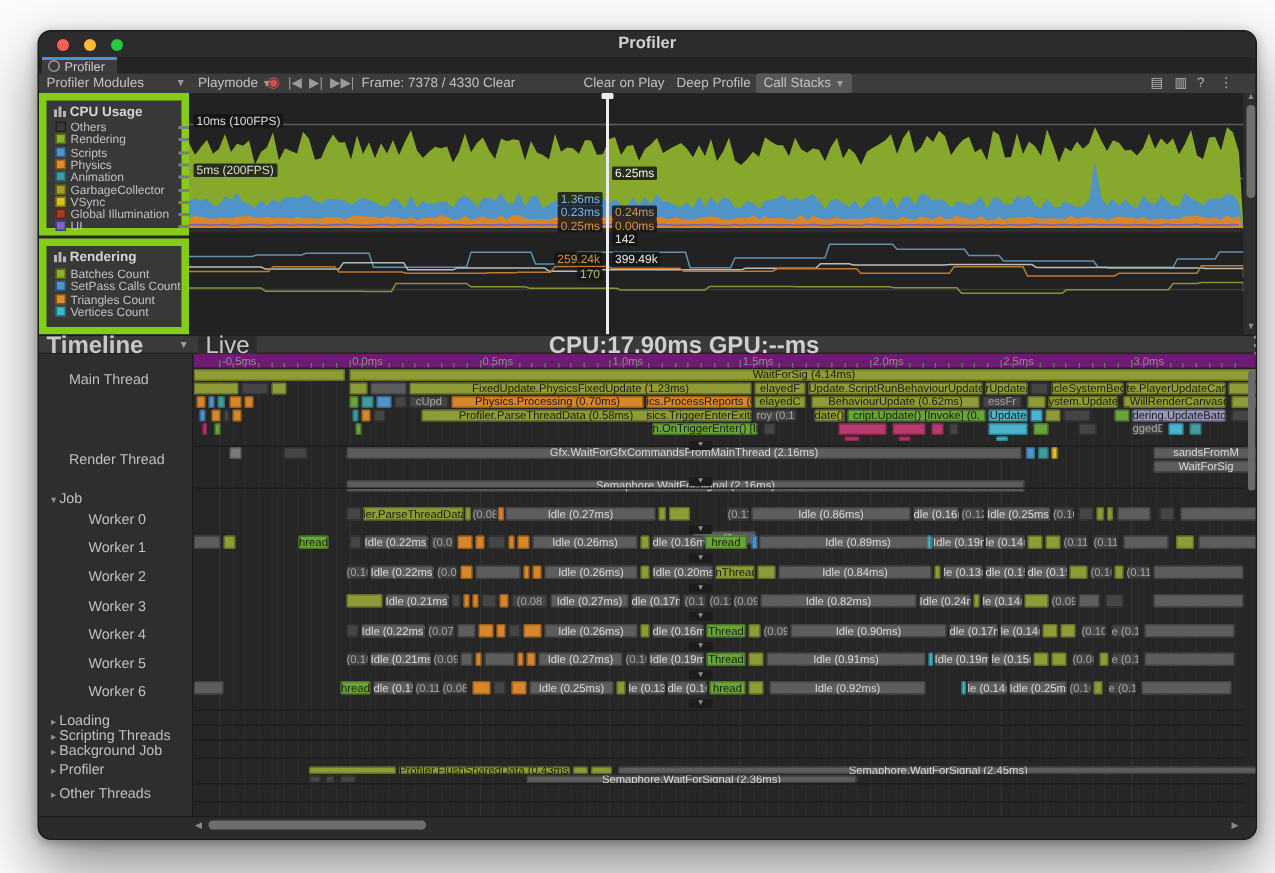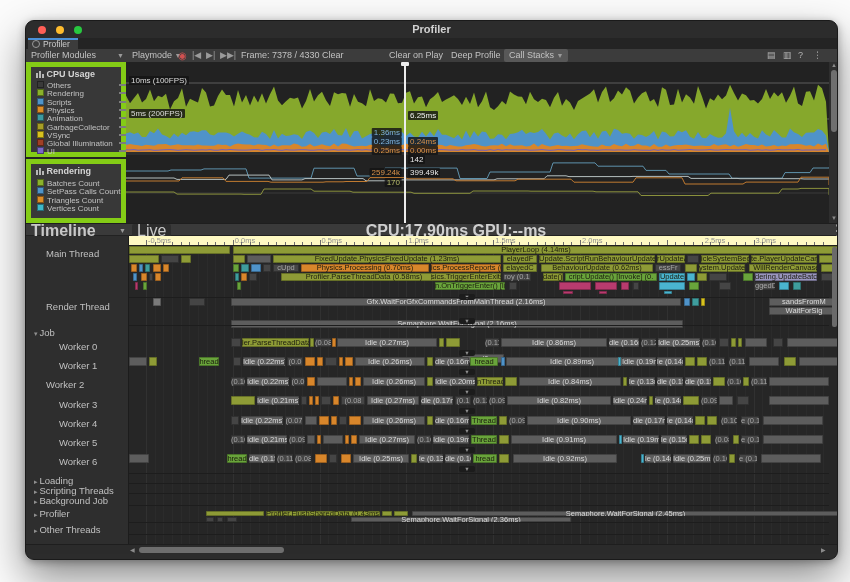--- a/index.html
+++ b/index.html
@@ -145,21 +145,21 @@
     </div>
   </div>
 
   <div class="abs" style="left:0;top:202px;width:813px;height:13px;background:#3a3a3a;border-top:1px solid #1e1e1e;border-bottom:1px solid #222;box-sizing:border-box;">
     <span class="titem" style="left:5px;color:#c8c8c8;font-weight:bold;"><span>Timeline</span><span class="chev" style="position:absolute;left:88px;">▼</span></span>
     <span class="titem" style="left:106px;background:#2d2d2d;padding:0 5px;border-radius:2px;color:#c8c8c8;">Live</span>
     <span class="titem" style="left:300px;width:260px;text-align:center;color:#cfcfcf;font-weight:bold;">CPU:17.90ms  GPU:--ms</span>
     <span class="titem" style="left:803px;color:#b0b0b0;">⋮</span>
   </div>
 
-  <div id="ruler" class="abs" style="left:0;top:215px;width:813px;height:10px;background:#fef9c3;border-bottom:1px solid #1f1f1f;box-sizing:border-box;">
+  <div id="ruler" class="abs" style="left:0;top:215px;width:813px;height:10px;background:#701a75;border-bottom:1px solid #1f1f1f;box-sizing:border-box;">
         <div class="tick" style="left: 120px; height: 5px; bottom: 0px; top: auto; position: absolute;"></div>
         <div class="ticklab" style="left: 122px; top: 0px;">-0.5ms</div>
         <div class="tick" style="left: 128.68px; height: 3px; bottom: 0px; top: auto; position: absolute;"></div>
         <div class="tick" style="left: 137.36px; height: 3px; bottom: 0px; top: auto; position: absolute;"></div>
         <div class="tick" style="left: 146.04px; height: 3px; bottom: 0px; top: auto; position: absolute;"></div>
         <div class="tick" style="left: 154.72px; height: 3px; bottom: 0px; top: auto; position: absolute;"></div>
         <div class="tick" style="left: 163.4px; height: 3px; bottom: 0px; top: auto; position: absolute;"></div>
         <div class="tick" style="left: 172.08px; height: 3px; bottom: 0px; top: auto; position: absolute;"></div>
         <div class="tick" style="left: 180.76px; height: 3px; bottom: 0px; top: auto; position: absolute;"></div>
         <div class="tick" style="left: 189.44px; height: 3px; bottom: 0px; top: auto; position: absolute;"></div>
@@ -213,21 +213,21 @@
         <div class="tick" style="left: 562.68px; height: 3px; bottom: 0px; top: auto; position: absolute;"></div>
         <div class="tick" style="left: 571.36px; height: 3px; bottom: 0px; top: auto; position: absolute;"></div>
         <div class="tick" style="left: 580.04px; height: 3px; bottom: 0px; top: auto; position: absolute;"></div>
         <div class="tick" style="left: 588.72px; height: 3px; bottom: 0px; top: auto; position: absolute;"></div>
         <div class="tick" style="left: 597.4px; height: 3px; bottom: 0px; top: auto; position: absolute;"></div>
         <div class="tick" style="left: 606.08px; height: 3px; bottom: 0px; top: auto; position: absolute;"></div>
         <div class="tick" style="left: 614.76px; height: 3px; bottom: 0px; top: auto; position: absolute;"></div>
         <div class="tick" style="left: 623.44px; height: 3px; bottom: 0px; top: auto; position: absolute;"></div>
         <div class="tick" style="left: 632.12px; height: 3px; bottom: 0px; top: auto; position: absolute;"></div>
         <div class="tick" style="left: 640.8px; height: 5px; bottom: 0px; top: auto; position: absolute;"></div>
-        <div class="ticklab" style="left: 642.8px; top: 0px; margin-left: 36px;">2.5ms</div>
+        <div class="ticklab" style="left: 642.8px; top: 0px;">2.5ms</div>
         <div class="tick" style="left: 649.48px; height: 3px; bottom: 0px; top: auto; position: absolute;"></div>
         <div class="tick" style="left: 658.16px; height: 3px; bottom: 0px; top: auto; position: absolute;"></div>
         <div class="tick" style="left: 666.84px; height: 3px; bottom: 0px; top: auto; position: absolute;"></div>
         <div class="tick" style="left: 675.52px; height: 3px; bottom: 0px; top: auto; position: absolute;"></div>
         <div class="tick" style="left: 684.2px; height: 3px; bottom: 0px; top: auto; position: absolute;"></div>
         <div class="tick" style="left: 692.88px; height: 3px; bottom: 0px; top: auto; position: absolute;"></div>
         <div class="tick" style="left: 701.56px; height: 3px; bottom: 0px; top: auto; position: absolute;"></div>
         <div class="tick" style="left: 710.24px; height: 3px; bottom: 0px; top: auto; position: absolute;"></div>
         <div class="tick" style="left: 718.92px; height: 3px; bottom: 0px; top: auto; position: absolute;"></div>
         <div class="tick" style="left: 727.6px; height: 5px; bottom: 0px; top: auto; position: absolute;"></div>
@@ -316,21 +316,21 @@
         <div class="gline" style="left: 727.6px; top: 0px; height: 298px; background: rgba(255, 255, 255, 0.055);"></div>
         <div class="gline" style="left: 736.28px; top: 0px; height: 298px; background: rgba(255, 255, 255, 0.024);"></div>
         <div class="gline" style="left: 744.96px; top: 0px; height: 298px; background: rgba(255, 255, 255, 0.024);"></div>
         <div class="gline" style="left: 753.64px; top: 0px; height: 298px; background: rgba(255, 255, 255, 0.024);"></div>
         <div class="gline" style="left: 762.32px; top: 0px; height: 298px; background: rgba(255, 255, 255, 0.024);"></div>
         <div class="gline" style="left: 771px; top: 0px; height: 298px; background: rgba(255, 255, 255, 0.024);"></div>
         <div class="gline" style="left: 779.68px; top: 0px; height: 298px; background: rgba(255, 255, 255, 0.024);"></div>
         <div class="gline" style="left: 788.36px; top: 0px; height: 298px; background: rgba(255, 255, 255, 0.024);"></div>
         <div class="gline" style="left: 797.04px; top: 0px; height: 298px; background: rgba(255, 255, 255, 0.024);"></div>
         <div class="seg" style="left: 103px; top: 0px; width: 101px; height: 8px; line-height: 8px; background: rgb(142, 155, 54); color: rgb(28, 28, 14);"></div>
-        <div class="seg" style="left: 207px; top: 0px; width: 606px; height: 8px; line-height: 8px; background: rgb(142, 155, 54); color: rgb(28, 28, 14);">PlayerLoop (4.14ms)</div>
+        <div class="seg" style="left: 207px; top: 0px; width: 606px; height: 8px; line-height: 8px; background: rgb(142, 155, 54); color: rgb(28, 28, 14);">WaitForSig (4.14ms)</div>
         <div class="seg" style="left: 103px; top: 9px; width: 30px; height: 8px; line-height: 8px; background: rgb(142, 155, 54); color: rgb(28, 28, 14);"></div>
         <div class="seg" style="left: 135px; top: 9px; width: 18px; height: 8px; line-height: 8px; background: rgb(69, 69, 69); color: rgb(165, 165, 165);"></div>
         <div class="seg" style="left: 155px; top: 9px; width: 10px; height: 8px; line-height: 8px; background: rgb(142, 155, 54); color: rgb(28, 28, 14);"></div>
         <div class="seg" style="left: 207px; top: 9px; width: 12px; height: 8px; line-height: 8px; background: rgb(142, 155, 54); color: rgb(28, 28, 14);"></div>
         <div class="seg" style="left: 221px; top: 9px; width: 24px; height: 8px; line-height: 8px; background: rgb(93, 93, 93); color: rgb(217, 217, 217);"></div>
         <div class="seg" style="left: 247px; top: 9px; width: 228px; height: 8px; line-height: 8px; background: rgb(142, 155, 54); color: rgb(28, 28, 14);">FixedUpdate.PhysicsFixedUpdate (1.23ms)</div>
         <div class="seg" style="left: 477px; top: 9px; width: 34px; height: 8px; line-height: 8px; background: rgb(142, 155, 54); color: rgb(28, 28, 14);">elayedF</div>
         <div class="seg" style="left: 513px; top: 9px; width: 116px; height: 8px; line-height: 8px; background: rgb(142, 155, 54); color: rgb(28, 28, 14);">Update.ScriptRunBehaviourUpdate (0.62m</div>
         <div class="seg" style="left: 631px; top: 9px; width: 28px; height: 8px; line-height: 8px; background: rgb(142, 155, 54); color: rgb(28, 28, 14);">rUpdateAn</div>
         <div class="seg" style="left: 661px; top: 9px; width: 12px; height: 8px; line-height: 8px; background: rgb(69, 69, 69); color: rgb(165, 165, 165);"></div>
@@ -588,21 +588,21 @@
         <div class="sep" style="top: 276px;"></div>
         <div class="sep" style="top: 288px;"></div>
       </div>
 
   <div id="thread-col" class="abs" style="left:0;top:215px;width:103px;height:308px;background:#2e2e2e;border-right:1px solid #1c1c1c;box-sizing:border-box;">
         <div class="thread" style="top: 12px; padding-left: 20px;">Main Thread</div>
         <div class="thread" style="top: 65px; padding-left: 20px;">Render Thread</div>
         <div class="thread" style="top: 91px; padding-left: 8px;"><span style="color: rgb(143, 143, 143); font-size: 7px;">▾ </span>Job</div>
         <div class="thread" style="top: 105px; padding-left: 33px;">Worker 0</div>
         <div class="thread" style="top: 124px; padding-left: 33px;">Worker 1</div>
-        <div class="thread" style="top: 143px; padding-left: 20px;">Worker 2</div>
+        <div class="thread" style="top: 143px; padding-left: 33px;">Worker 2</div>
         <div class="thread" style="top: 163px; padding-left: 33px;">Worker 3</div>
         <div class="thread" style="top: 182px; padding-left: 33px;">Worker 4</div>
         <div class="thread" style="top: 201px; padding-left: 33px;">Worker 5</div>
         <div class="thread" style="top: 220px; padding-left: 33px;">Worker 6</div>
         <div class="thread" style="top: 239px; padding-left: 8px;"><span style="color: rgb(143, 143, 143); font-size: 7px;">▸ </span>Loading</div>
         <div class="thread" style="top: 249px; padding-left: 8px;"><span style="color: rgb(143, 143, 143); font-size: 7px;">▸ </span>Scripting Threads</div>
         <div class="thread" style="top: 259px; padding-left: 8px;"><span style="color: rgb(143, 143, 143); font-size: 7px;">▸ </span>Background Job</div>
         <div class="thread" style="top: 272px; padding-left: 8px;"><span style="color: rgb(143, 143, 143); font-size: 7px;">▸ </span>Profiler</div>
         <div class="thread" style="top: 288px; padding-left: 8px;"><span style="color: rgb(143, 143, 143); font-size: 7px;">▸ </span>Other Threads</div>
       </div>

